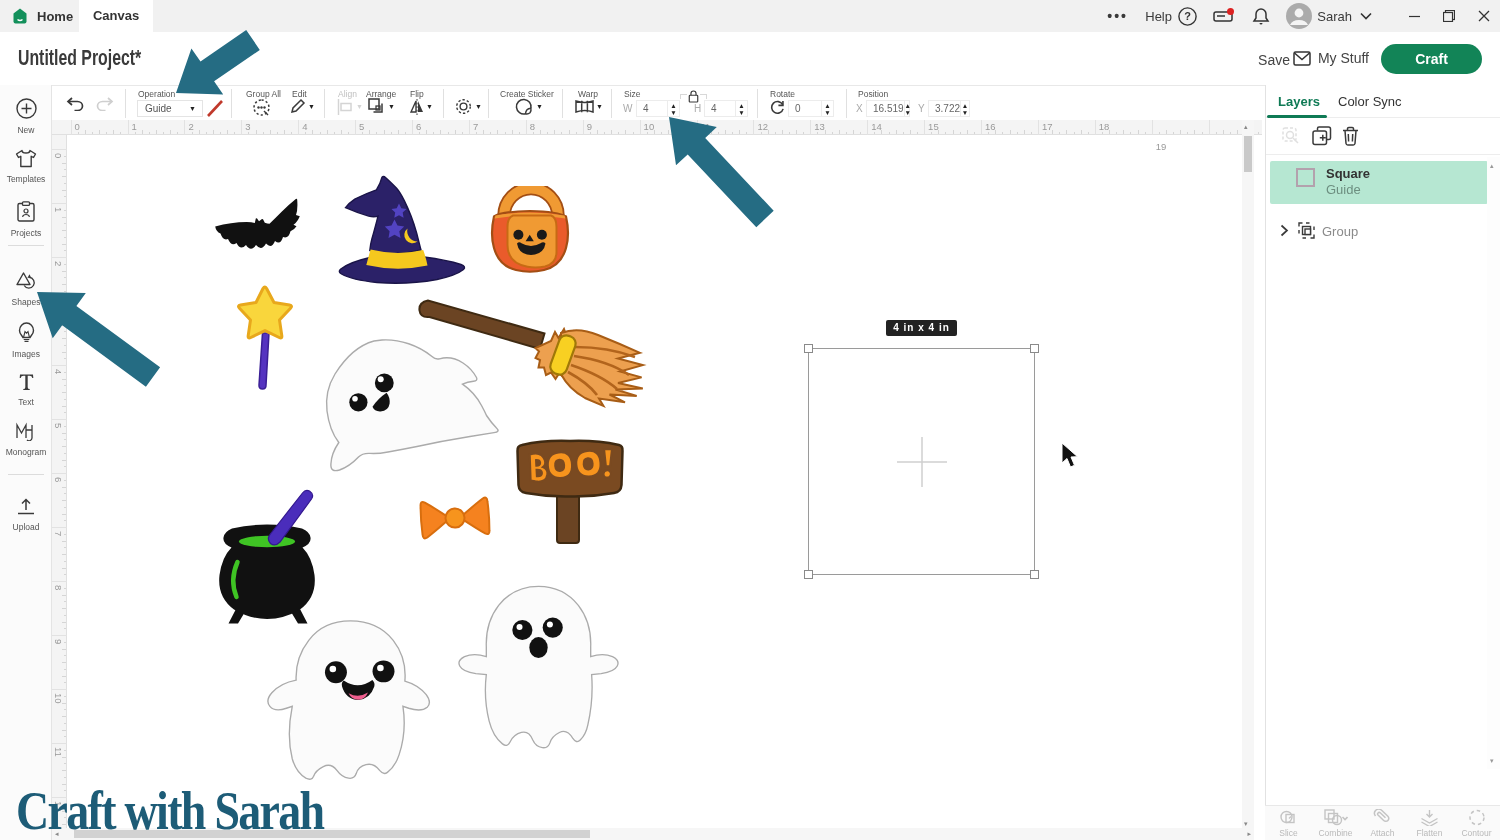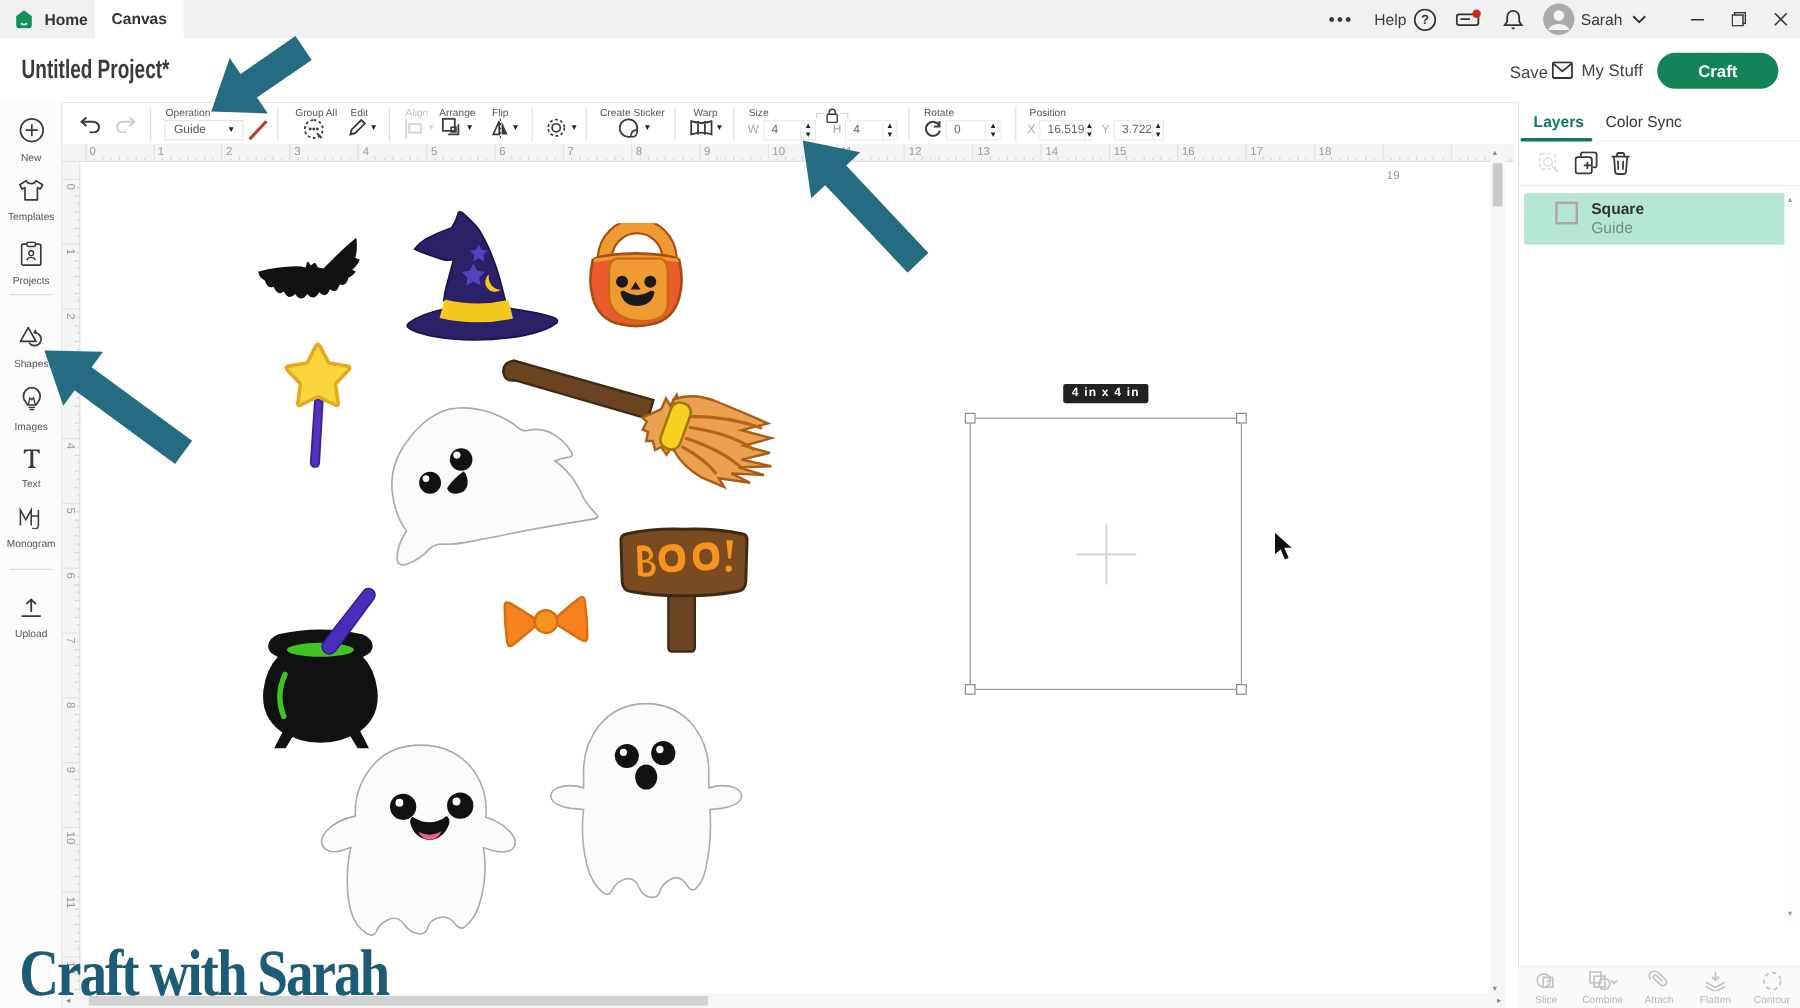--- a/index.html
+++ b/index.html
@@ -776,20 +776,33 @@
             <path d="M1 4.5 h15 M5.5 4.5 V2.8 a1.3 1.3 0 0 1 1.3-1.3 h3.4 a1.3 1.3 0 0 1 1.3 1.3 V4.5 M3 4.5 l1 13 a1.8 1.8 0 0 0 1.8 1.5 h5.4 a1.8 1.8 0 0 0 1.8-1.5 l1-13"></path>
             <path d="M6.3 8 l.3 7.5 M10.7 8 l-.3 7.5"></path>
           </g>
         </svg>
     </div>
     <div id="layer-sel">
       <div style="position:absolute;left:26px;top:7px;width:19px;height:19px;border:2px solid #b3a1ad;"></div>
       <div style="position:absolute;left:56px;top:5px;font-size:13px;font-weight:700;color:#333;">Square</div>
       <div style="position:absolute;left:56px;top:21px;font-size:13px;color:#6d8f80;">Guide</div>
     </div>
+    <div id="layer-group">
+      <svg style="position:absolute;left:14px;top:11px;" width="9" height="13" viewBox="0 0 9 13">
+          <path d="M1.5 1.5 L7 6.5 L1.5 11.5" fill="none" stroke="#3a3a3a" stroke-width="1.7"></path>
+        </svg>
+      <svg style="position:absolute;left:32px;top:9px;" width="17" height="17" viewBox="0 0 17 17">
+          <g fill="none" stroke="#3a3a3a" stroke-width="1.4">
+            <path d="M1 4.5 V1 h3.5 M8 1 h3.5 M1 8 v3.5 M12.5 16 H16 v-3.5 M16 8 V4.5 M4.5 16 H8"></path>
+            <rect x="4.5" y="4.5" width="8" height="8" fill="#fff"></rect>
+            <rect x="7" y="7" width="5.5" height="5.5" fill="#fff"></rect>
+          </g>
+        </svg>
+      <div style="position:absolute;left:56px;top:11px;font-size:13px;color:#8a8a8a;">Group</div>
+    </div>
     <div id="rpscroll">
         <div style="position:absolute;left:3px;top:5px;font-size:7px;color:#999;">▴</div>
       <div style="position:absolute;left:3px;bottom:4px;font-size:7px;color:#999;">▾</div>
       </div>
   </div>
   <div id="bottombar">
     <div class="bbitem">
       <svg width="18" height="17" viewBox="0 0 18 17">
           <g fill="none" stroke="#c4c4c4" stroke-width="1.4">
             <circle cx="6.5" cy="8" r="5.5"></circle>

